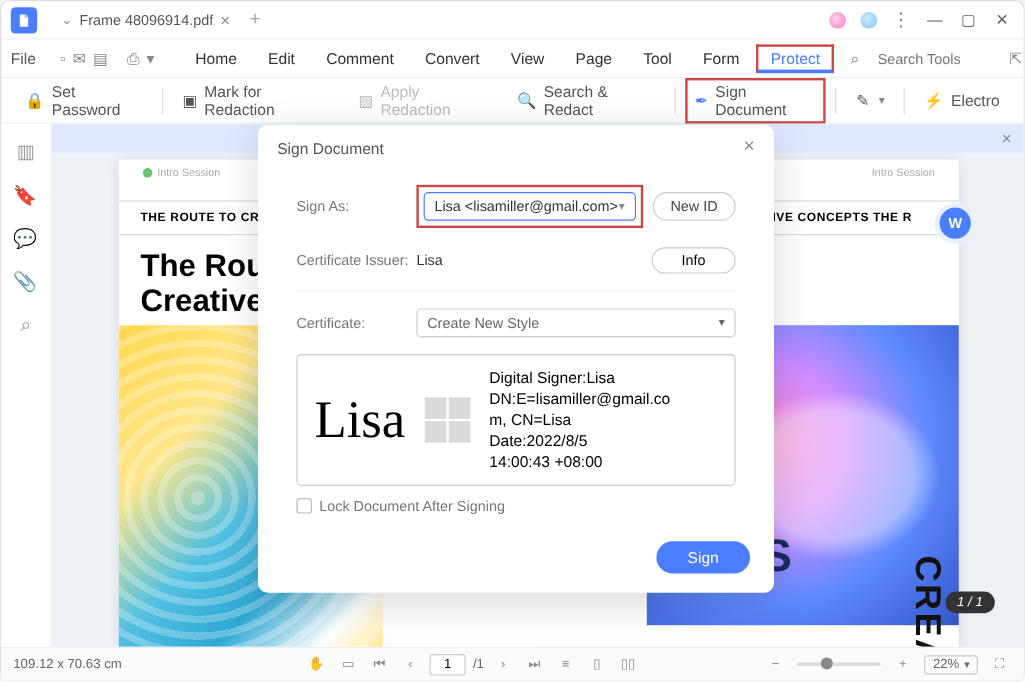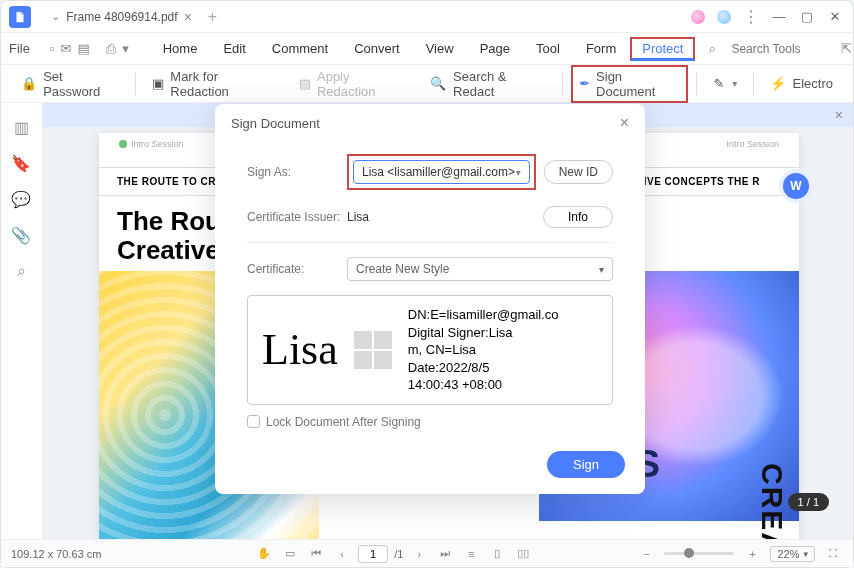--- a/index.html
+++ b/index.html
@@ -58,21 +58,21 @@
 .doc-title { position:absolute; top:74px; left:18px; font-size:26px; font-weight:700; line-height:1.1; }
 .doc-art1 { position:absolute; top:138px; left:0; width:220px; height:360px; background: linear-gradient(135deg, #ffd84d 0%, #ffe68a 25%, #52c0e2 45%, #2fa8d4 60%, #fff 75%, #ffd84d 90%); border-radius:2px;}
 .doc-art1::after { content:""; position:absolute; inset:0; background: repeating-radial-gradient(circle at 30% 40%, rgba(255,255,255,0.25) 0 6px, transparent 6px 14px);}
 .doc-art2 { position:absolute; top:138px; right:0; width:260px; height:250px; background: radial-gradient(circle at 40% 40%, #ff8bd0 0%, #d08bff 30%, #5e8bff 60%, #3256c7 100%); }
 .doc-art2::after { content:""; position:absolute; inset:0; background: radial-gradient(ellipse at 60% 50%, rgba(255,255,255,0.4) 0 30%, transparent 40%);}
 .doc-art3 { position:absolute; bottom:0; left:225px; width:120px; height:100px; background:#fff; display:flex; align-items:center; justify-content:center;}
 .doc-concepts { position:absolute; top:310px; right:140px; font-size:38px; font-weight:800; color:#1a2b5f; letter-spacing:-1px;}
 .doc-creative-v { position:absolute; top:330px; right:10px; font-size:30px; font-weight:800; writing-mode: vertical-rl; text-orientation: mixed; letter-spacing:2px; color:#111;}
 .word-badge { position:absolute; top:40px; right:-10px; width:26px; height:26px; background:#4a7dff; border-radius:50%; display:flex; align-items:center; justify-content:center; color:#fff; font-size:12px; font-weight:700; box-shadow:0 0 0 4px #e8efff;}
 
-.pagenum-badge { position:absolute; bottom:28px; right:24px; background:#333; color:#fff; font-size:11px; padding:3px 10px; border-radius:10px; }
+.pagenum-badge { position:absolute; bottom:28px; right:24px; background:#333; color:#fff; font-size:11px; padding:3px 10px; border-radius:10px;font-style:italic; }
 
 .statusbar { height:28px; border-top:1px solid #eee; display:flex; align-items:center; padding:0 10px; font-size:11px; color:#666; gap:8px; background:#fafbfc;}
 .sb-left { flex:0 0 140px; }
 .sb-center { flex:1; display:flex; align-items:center; justify-content:center; gap:6px;}
 .sb-btn { width:20px; height:20px; display:flex; align-items:center; justify-content:center; color:#888; cursor:pointer; border-radius:3px;}
 .sb-pageinput { width:30px; height:18px; border:1px solid #ccc; border-radius:3px; text-align:center; font-size:11px;}
 .sb-right { display:flex; align-items:center; gap:8px;}
 .zoom-slider { width:70px; height:3px; background:#ddd; border-radius:2px; position:relative;}
 .zoom-thumb { width:10px; height:10px; background:#888; border-radius:50%; position:absolute; left:20px; top:-4px;}
 .zoom-sel { border:1px solid #ccc; border-radius:3px; padding:1px 6px; font-size:11px; display:flex; gap:4px; align-items:center;}
@@ -303,22 +303,22 @@
     </div>
     <div class="sig-preview">
       <span class="sig-name">Lisa</span>
       <div class="sig-blocks">
         <div class="sig-block"></div>
           <div class="sig-block"></div>
           <div class="sig-block"></div>
           <div class="sig-block"></div>
       </div>
       <div class="sig-details">
+        <div>Digital Signer:Lisa</div>
         <div>DN:E=lisamiller@gmail.co</div>
-        <div>Digital Signer:Lisa</div>
         <div>m, CN=Lisa</div>
         <div>Date:2022/8/5</div>
         <div> 14:00:43 +08:00</div>
       </div>
     </div>
     <div class="lock-row">
       <div class="lock-chk"></div>
       <span>Lock Document After Signing</span>
     </div>
   </div>

